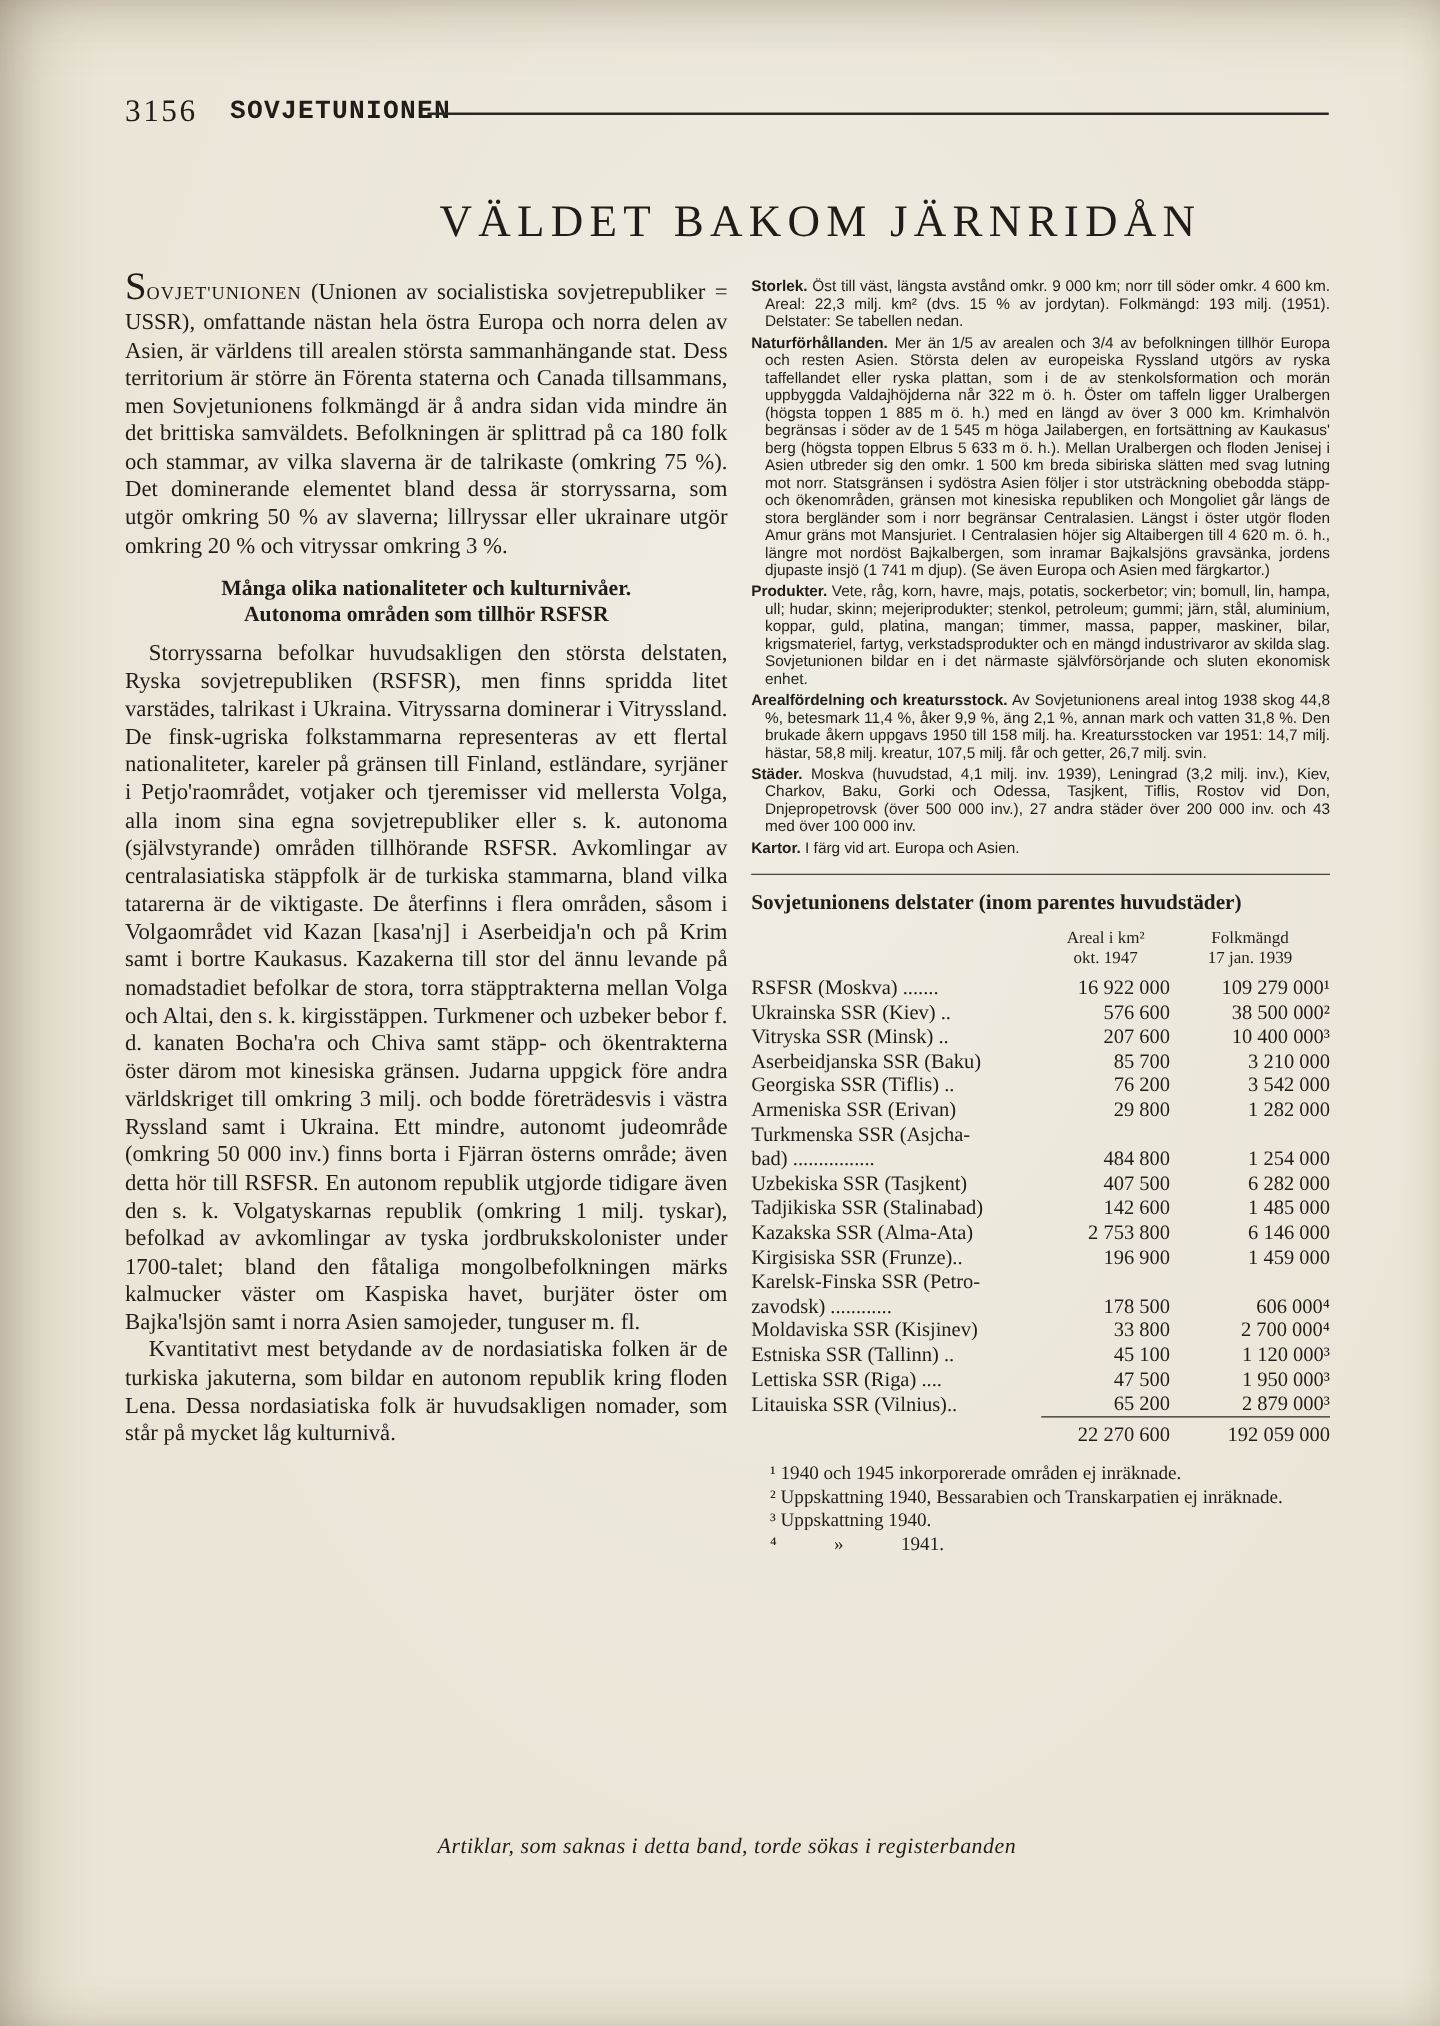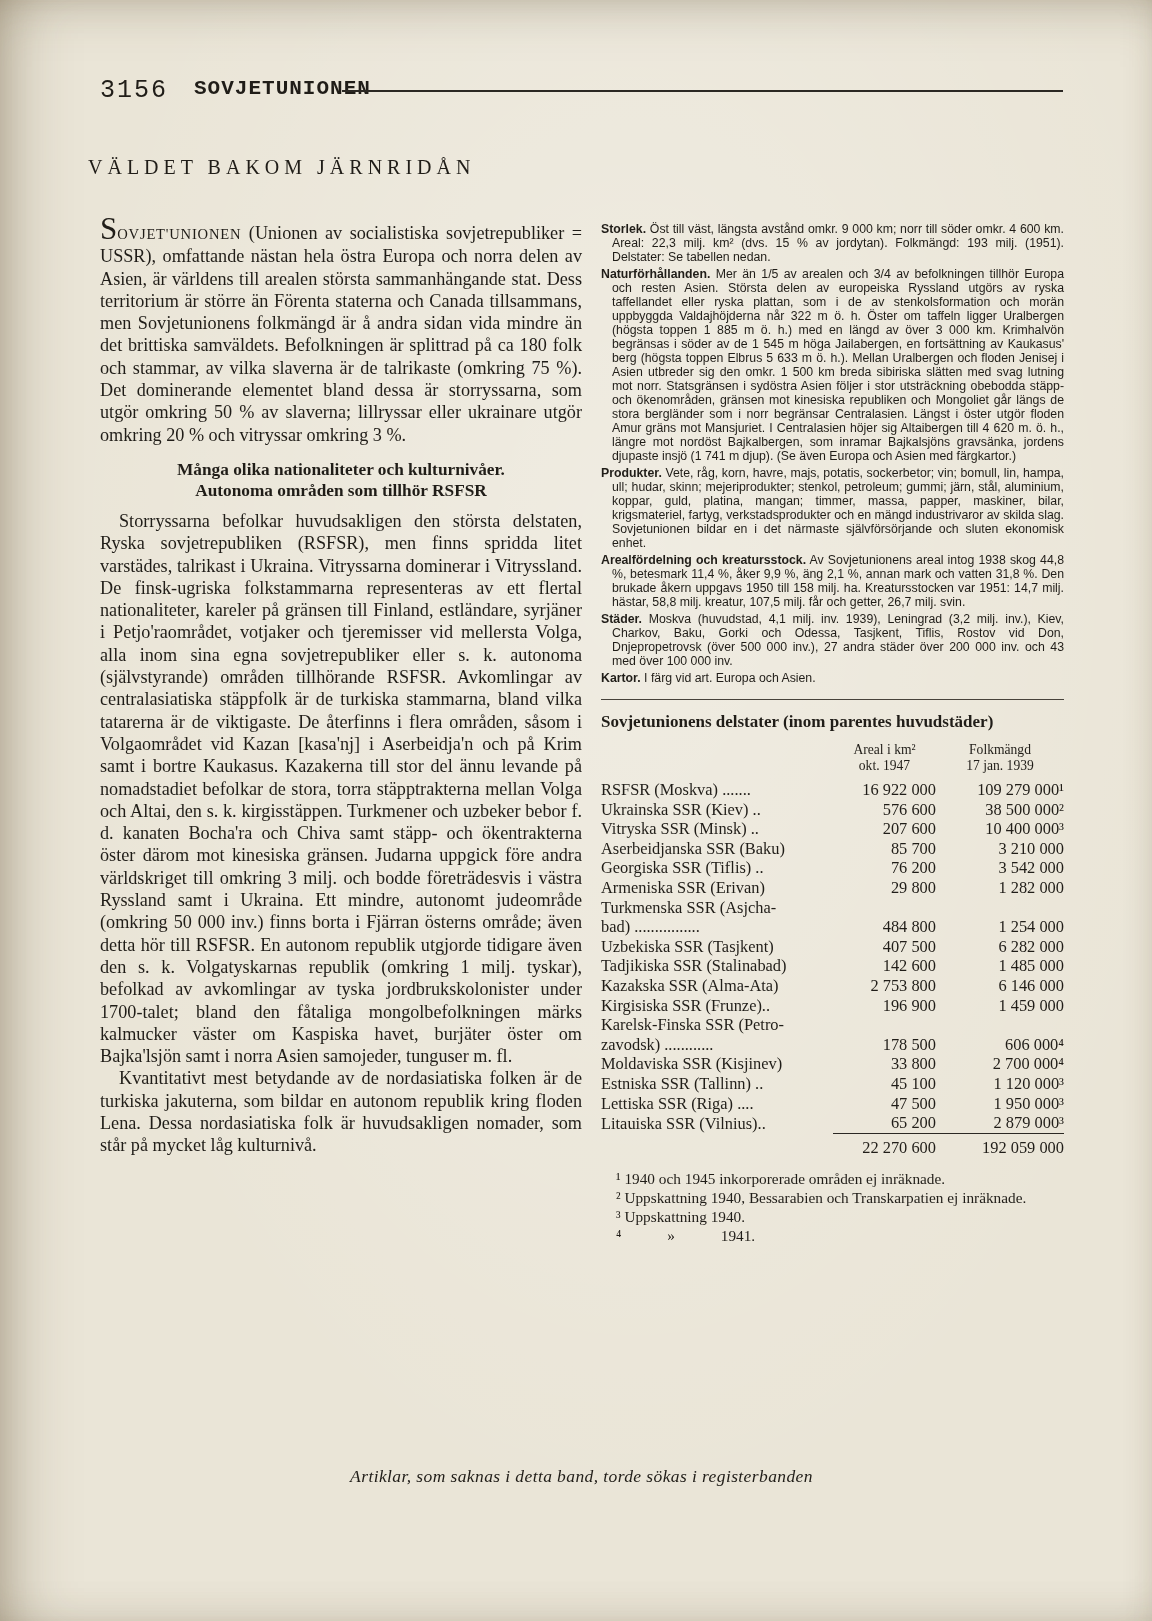--- a/index.html
+++ b/index.html
@@ -18,28 +18,28 @@
       #eae5d7;
     box-shadow:
       inset 45px 0 70px -45px rgba(90,72,40,.50),
       inset -18px 0 40px -30px rgba(90,72,40,.22),
       inset 0 35px 60px -40px rgba(90,72,40,.35),
       inset 0 -28px 50px -38px rgba(90,72,40,.22);
   }
 
   
   .header { position:absolute; left:100px; top:76px; width:963px; height:30px; }
-  .pagenum { font-size:25px; letter-spacing:2px;font-family:Liberation Mono, monospace; }
+  .pagenum { font-size:25px; letter-spacing:2px; }
   .runtitle { font-family:Liberation Mono, monospace; font-weight:bold; font-size:21px; letter-spacing:1px; margin-left:26px; vertical-align:3px; }
   .headrule { position:absolute; left:242px; top:14px; right:0; border-top:2.5px solid #2b2823; }
 
   
   .title {
-    position:absolute; left:88px; top:156px; width:860px;
-    text-align:left; font-size:20px; font-weight:normal; letter-spacing:5px;
+    position:absolute; left:101px; top:156px; width:860px;
+    text-align:right; font-size:36px; font-weight:normal; letter-spacing:5px;
   }
 
   
   .colL {
     position:absolute; left:100px; top:218px; width:482px;
     font-size:18.2px; line-height:22.3px; text-align:justify;
   }
   .colL p { margin:0; }
   .colL p.ind { text-indent:19px; }
   .lead-initial { font-size:31px; line-height:22px; }

